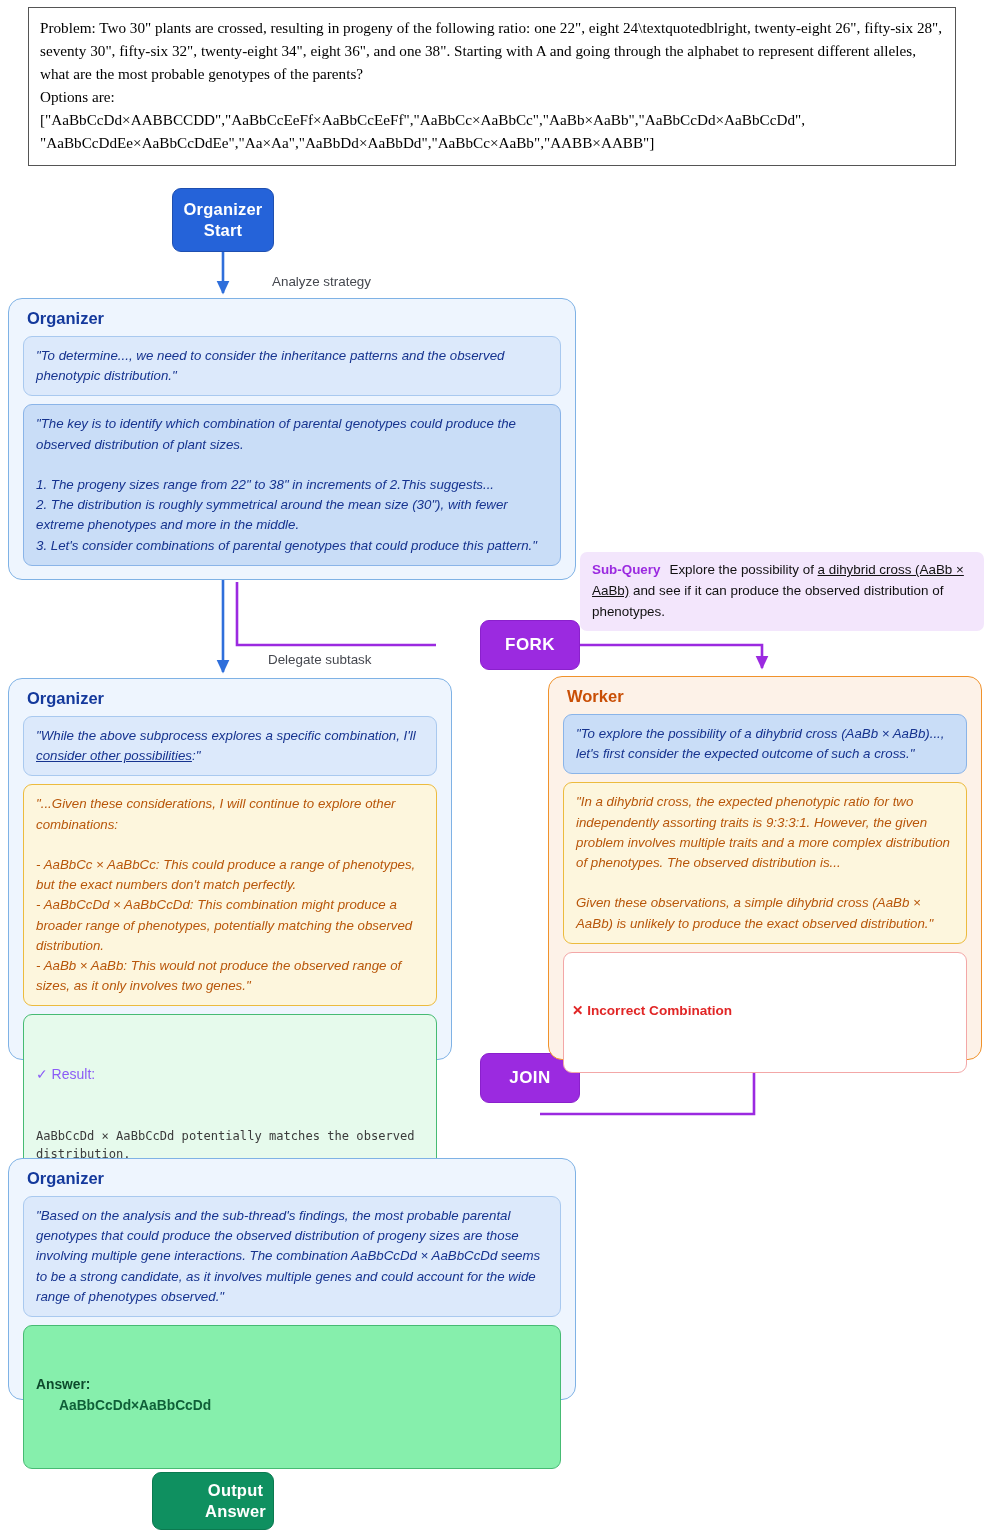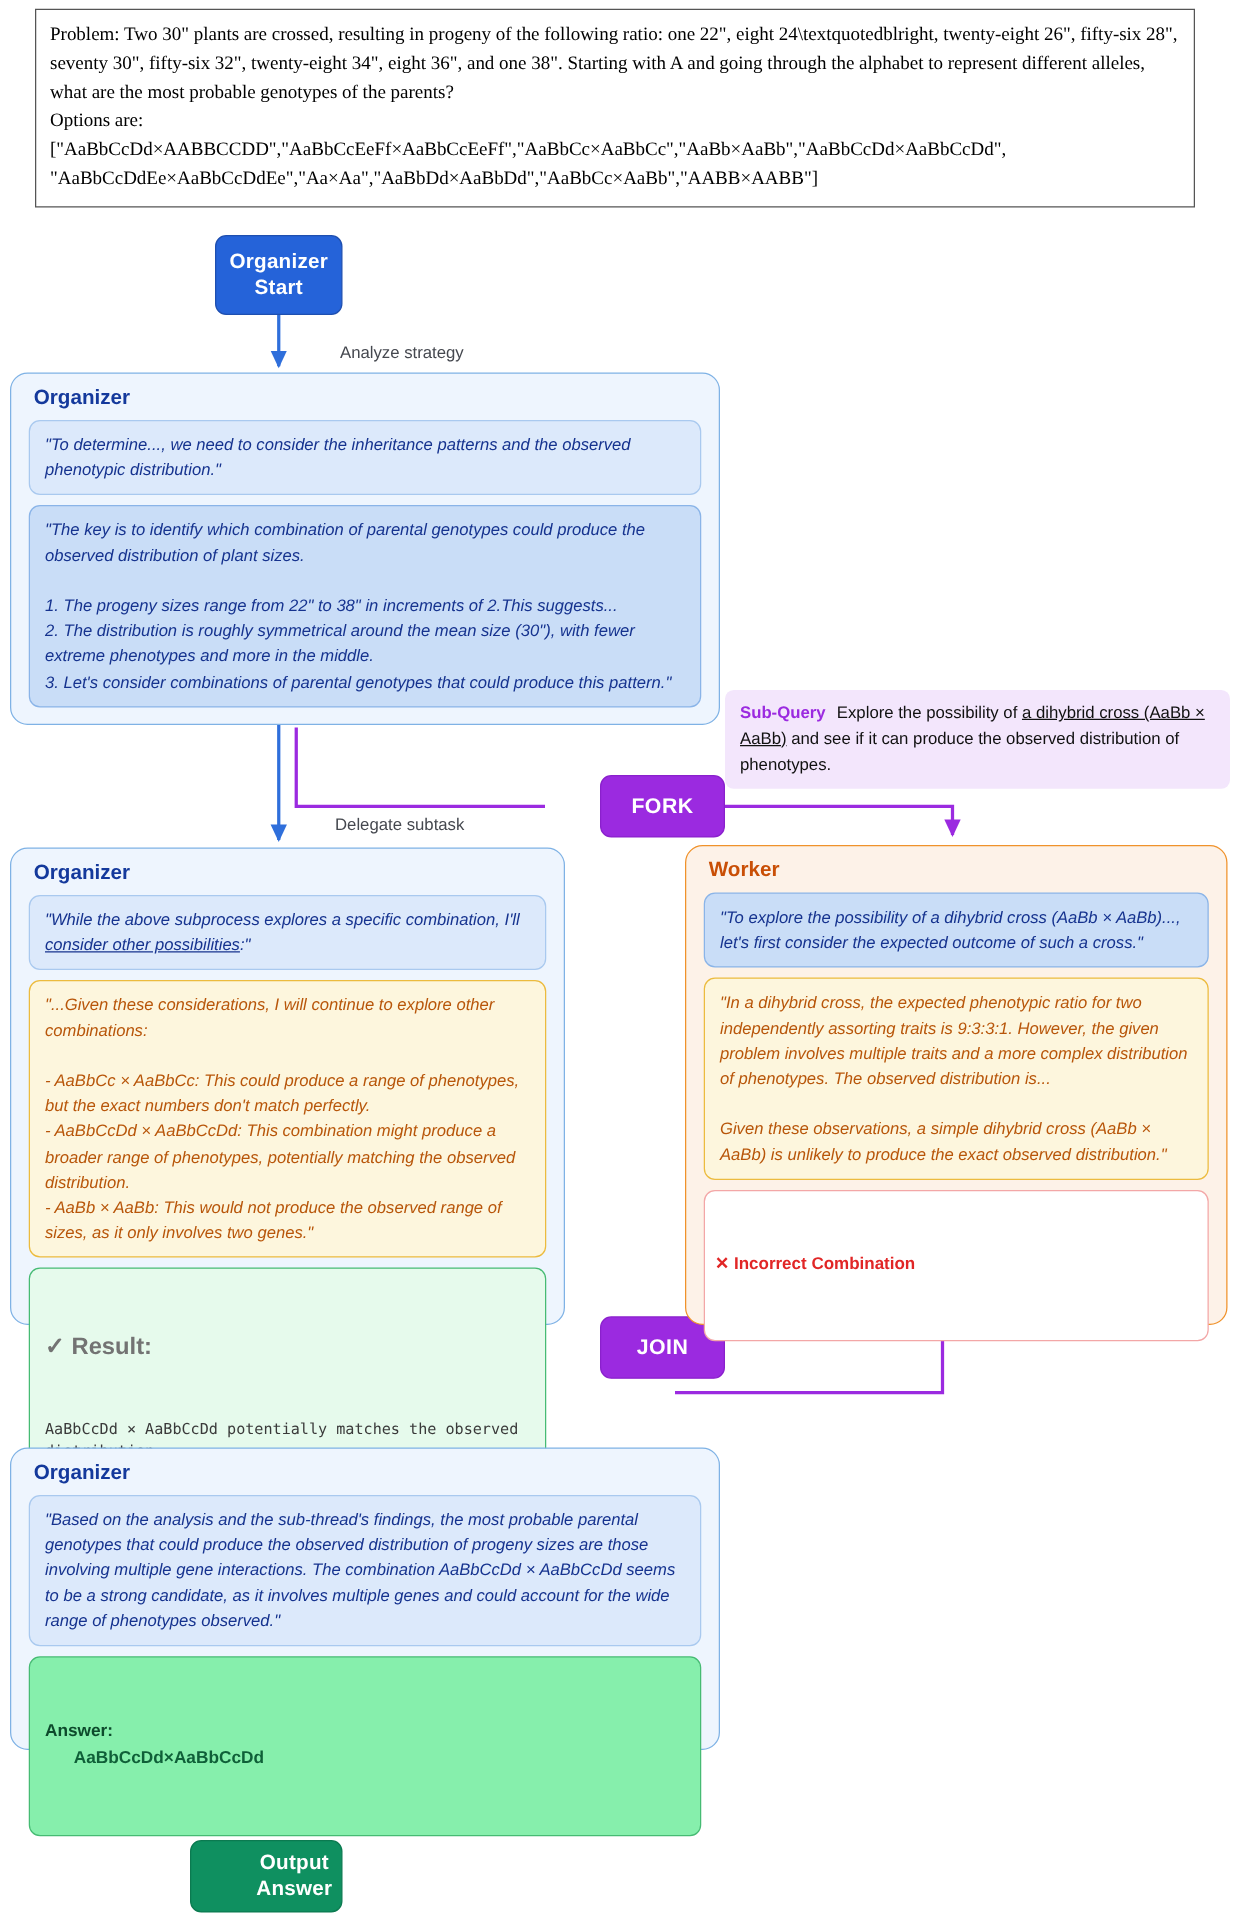--- a/index.html
+++ b/index.html
@@ -139,23 +139,23 @@
     font-style: normal;
   }
   .bubble-answer {
     background: #86efac;
     border: 1px solid #46bb73;
     padding: 9px 8px 10px 12px;
     font-style: normal;
     font-weight: bold;
   }
   .res-head {
-    font-weight: bold;
-    font-size: 19px;
-    color: #737373;
+    font-weight: normal;
+    font-size: 14px;
+    color: #8b5cf6;
     margin-bottom: 1px;
   }
   .wrong-head {
     font-weight: bold;
     font-size: 13.6px;
     color: #e12626;
     margin-bottom: 1px;
   }
   .mono-body {
     font-family: "DejaVu Sans Mono", monospace;

